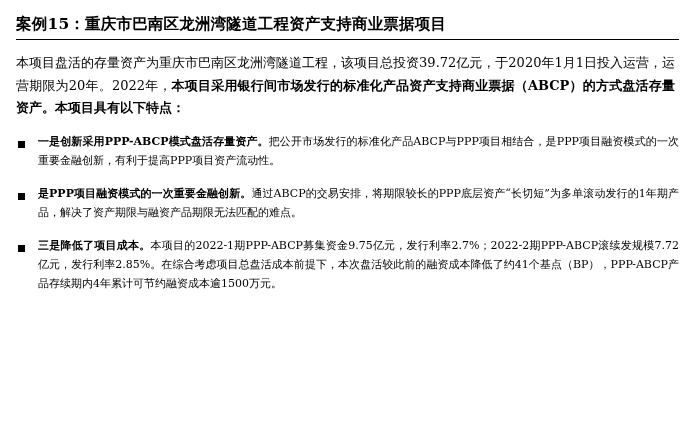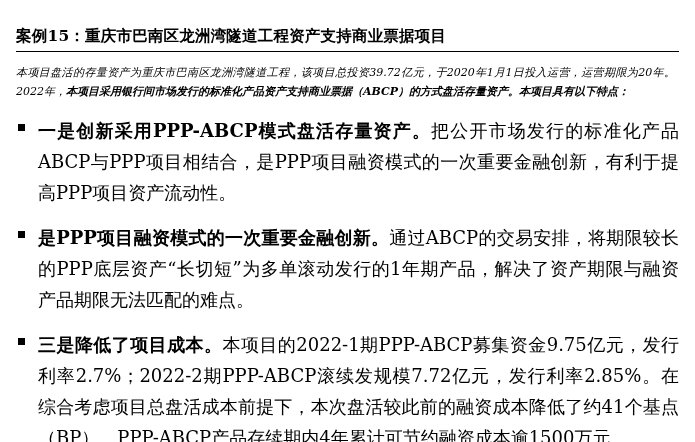--- a/index.html
+++ b/index.html
@@ -19,50 +19,49 @@
     width: 695px;
     height: 442px;
     box-sizing: border-box;
     padding: 10px 16px 0 16px;
   }
   .doc-title {
     font-size: 15.5px;
     font-weight: bold;
     line-height: 1.5;
     letter-spacing: 0.2px;
-    margin: 14px 0 4px 0;
+    margin: 2px 0 4px 0;
     white-space: nowrap;
   }
   .title-rule {
     border: 0;
     border-top: 1px solid #000000;
     margin: 4px 0 12px 0;
     width: 100%;
   }
   .intro {
-    font-size: 11px;
+    font-size: 13px;
     line-height: 1.72;
     text-align: justify;
     text-justify: inter-ideograph;
     margin: 0 4px 14px 0;
-    font-style: italic;
   }
   .intro .bold {
     font-weight: bold;
   }
   .bullets {
     margin: 0;
     padding: 0;
     list-style: none;
   }
   .bullet-item {
     position: relative;
     padding-left: 22px;
     margin-bottom: 14px;
-    font-size: 18px;
+    font-size: 11px;
     line-height: 1.72;
     text-align: justify;
     text-justify: inter-ideograph;
   }
   .bullet-item:last-child {
     margin-bottom: 4px;
   }
   .bullet-marker {
     position: absolute;
     left: 2px;

